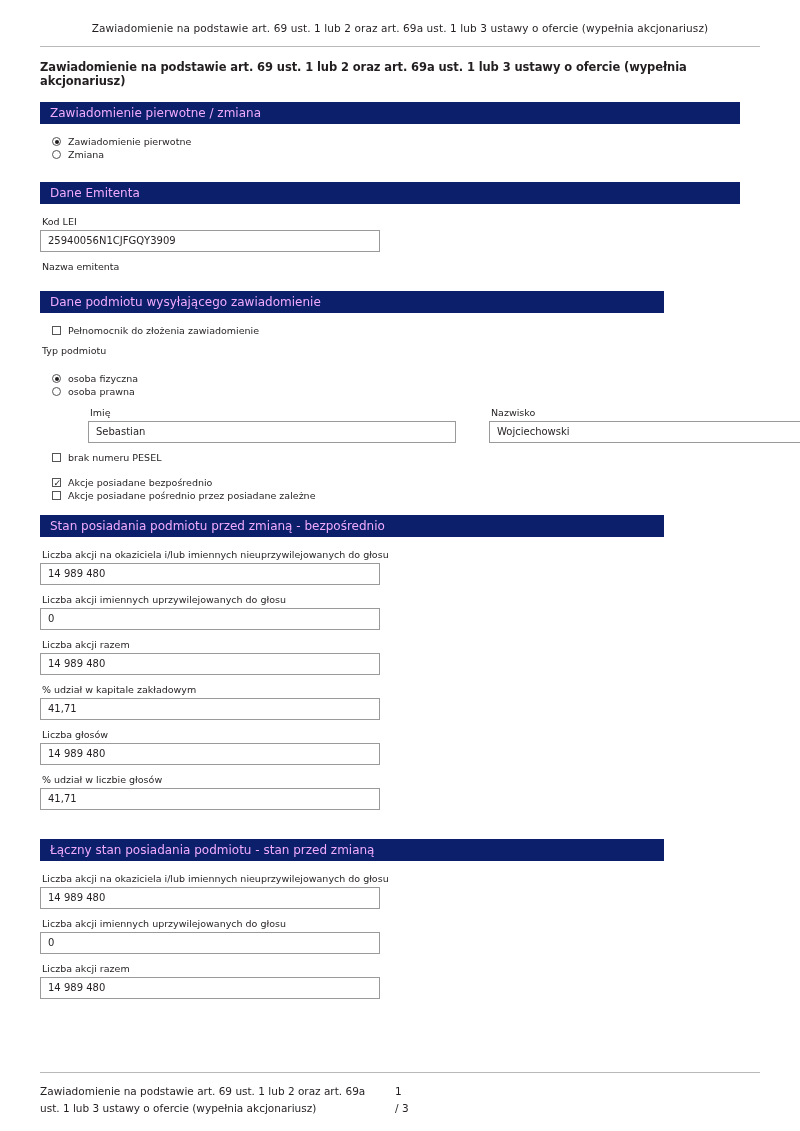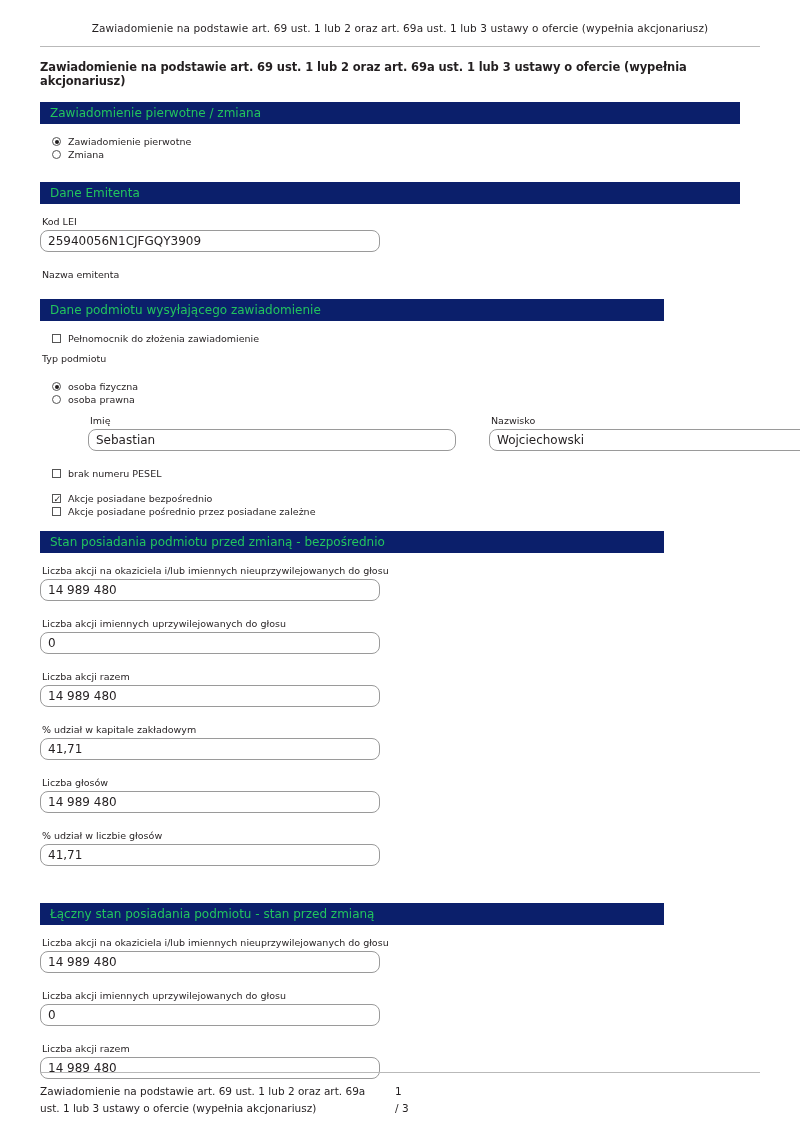--- a/index.html
+++ b/index.html
@@ -39,47 +39,47 @@
   .doc-title {
     font-size: 11.5px;
     font-weight: bold;
     margin-top: 13px;
     margin-bottom: 14px;
     letter-spacing: -0.1px;
   }
   
   .section-bar {
     background: #0b1f6b;
-    color: #22c55e;
+    color: #f0abfc;
     font-size: 12px;
     height: 22px;
     line-height: 22px;
     padding-left: 10px;
     box-sizing: border-box;
     margin-bottom: 12px;
   }
   .bar-w1 { width: 700px; }
   .bar-w2 { width: 624px; }
   .label {
     font-size: 9.5px;
     color: #231f20;
     margin-bottom: 3px;
     padding-left: 2px;
   }
   .field {
     box-sizing: border-box;
     height: 22px;
     border: 1px solid #9a9a9a;
-    border-radius: 8px;
+    border-radius: 0;
     background: #ffffff;
-    font-size: 12px;
+    font-size: 10px;
     line-height: 20px;
     padding-left: 7px;
     color: #231f20;
-    margin-bottom: 17px;
+    margin-bottom: 9px;
   }
   .f-narrow { width: 340px; }
   .f-wide { width: 695px; }
   .f-half { width: 368px; }
   .radio-row, .check-row {
     display: flex;
     align-items: center;
     font-size: 9.5px;
     margin-bottom: 2px;
     padding-left: 12px;

